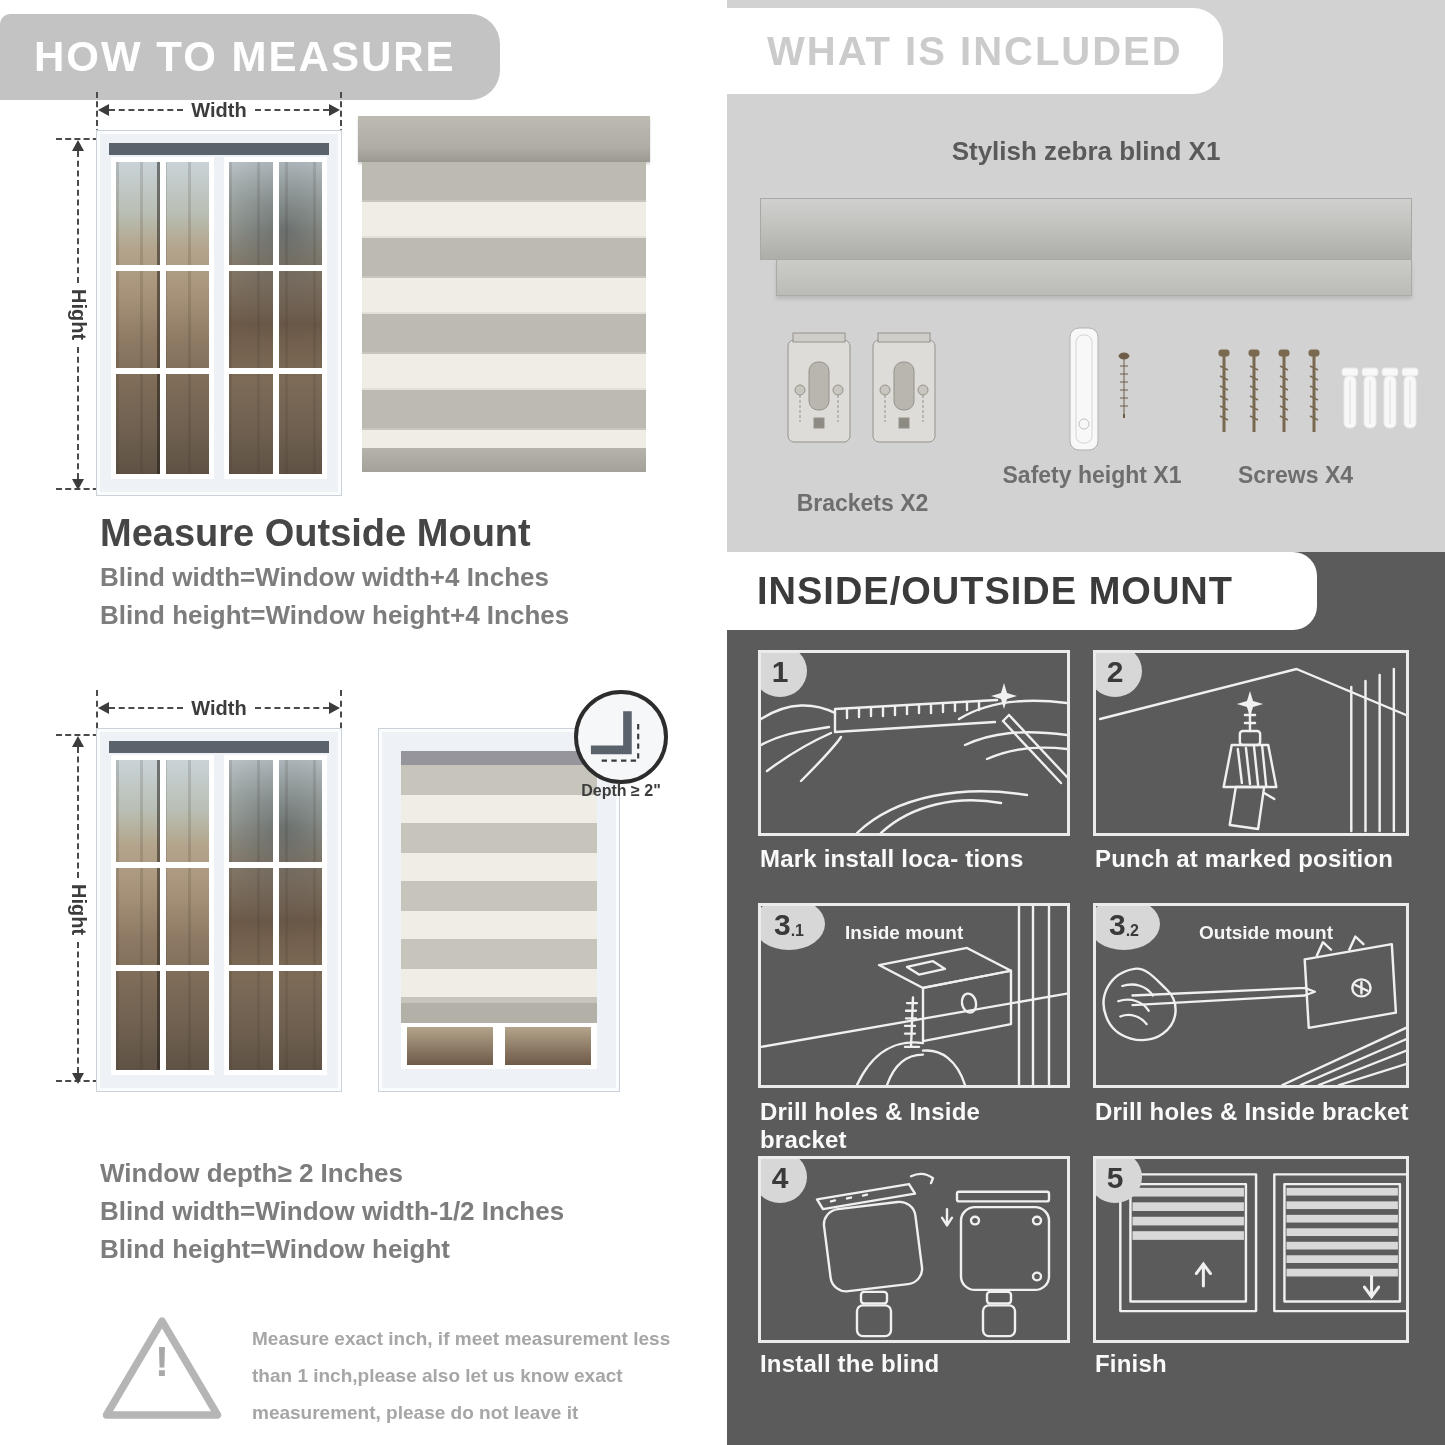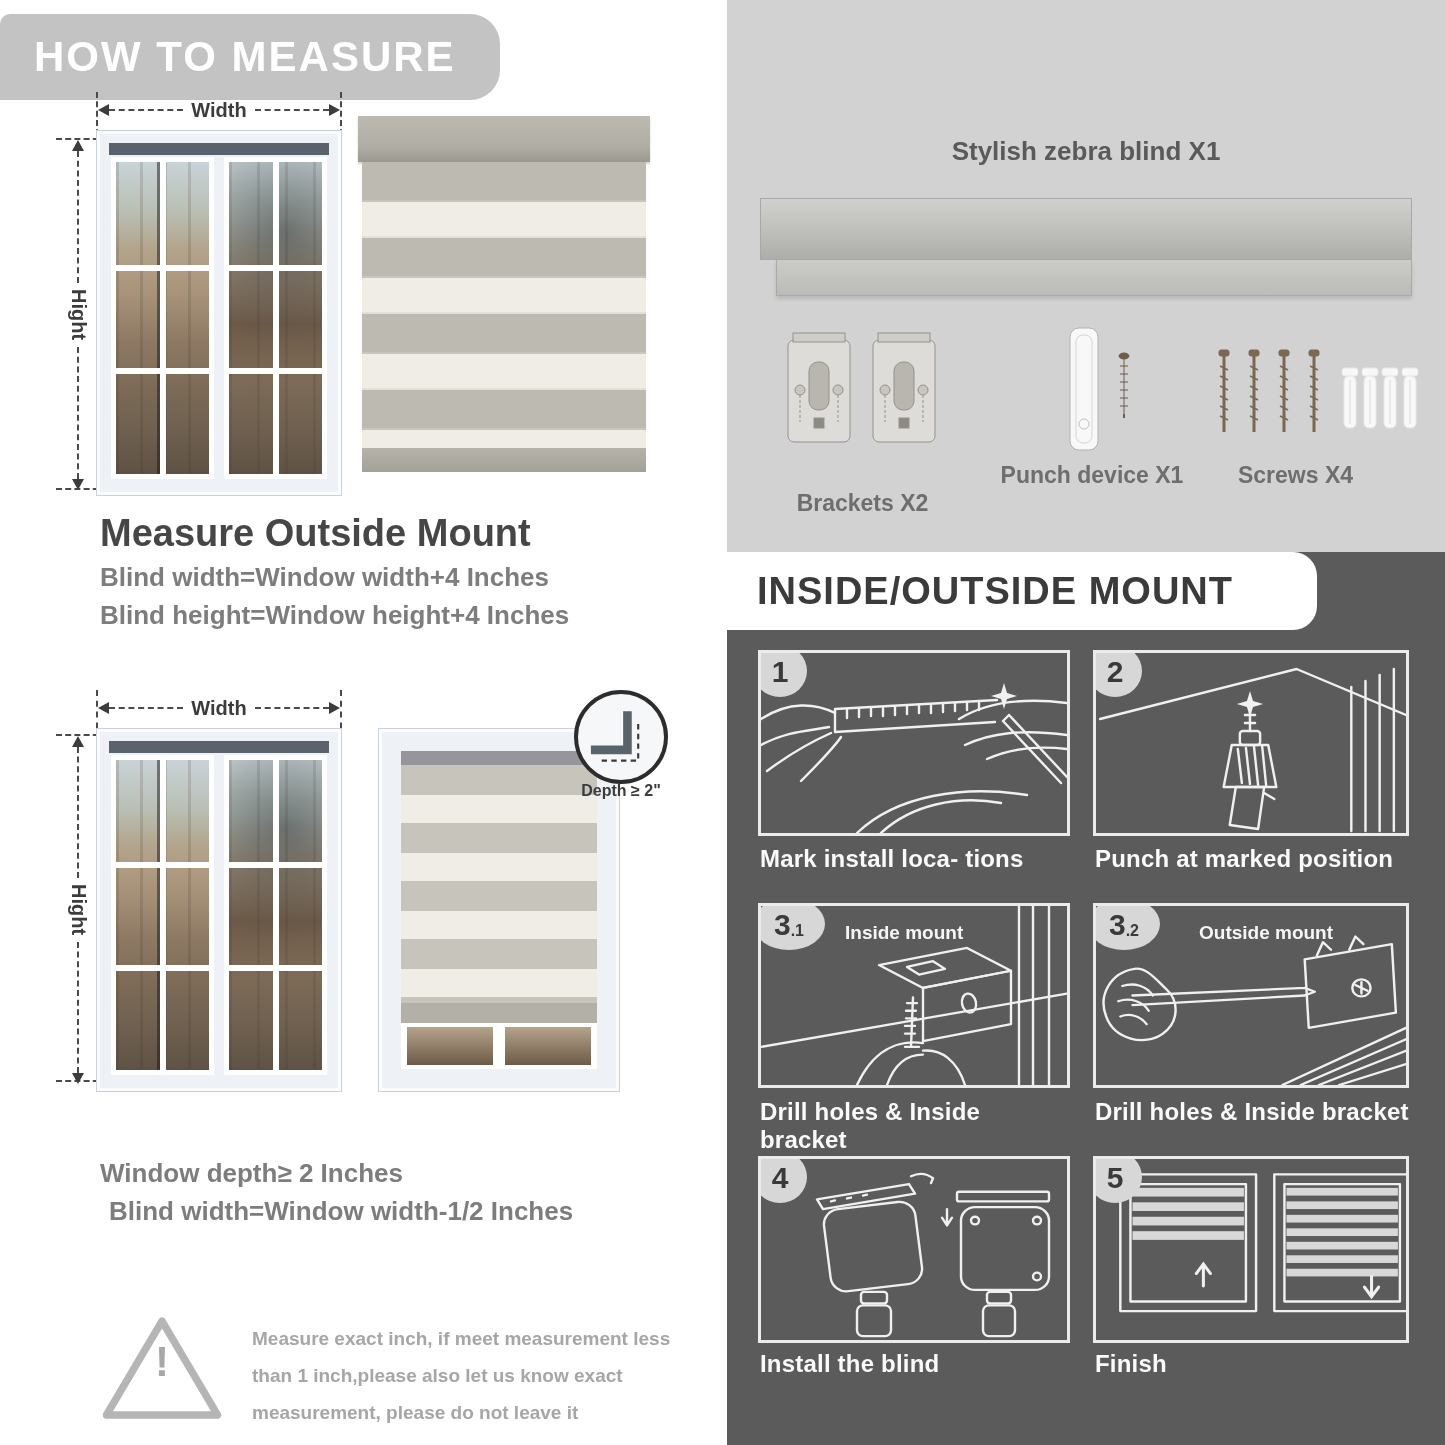--- a/index.html
+++ b/index.html
@@ -201,28 +201,30 @@
 
   <div class="abs magnifier" style="left:574px;top:690px;width:86px;height:86px;">
     <svg viewBox="0 0 80 80" width="86" height="86">
       <path d="M12 52 H46 V16" stroke="#5a626b" stroke-width="8" fill="none"></path>
       <path d="M22 62 H56 V24" stroke="#3a3a3a" stroke-width="2" stroke-dasharray="5 4" fill="none"></path>
     </svg>
   </div>
   <div class="abs depth-label" style="left:556px;top:782px;width:130px;">Depth ≥ 2"</div>
 
   <div class="abs bodyline" style="left:100px;top:1158px;">Window depth≥ 2 Inches</div>
-  <div class="abs bodyline" style="left:109px;top:1196px;">Blind width=Window width-1/2 Inches</div>
+  <div class="abs bodyline" style="left:100px;top:1196px;">Blind width=Window width-1/2 Inches</div>
+  <div class="abs bodyline" style="left:100px;top:1234px;">Blind height=Window height</div>
 
   <svg class="abs" style="left:98px;top:1312px;" width="128" height="112" viewBox="0 0 120 104">
     <path class="warn-tri" d="M60 8 L112 96 H8 Z"></path>
   </svg>
   <div class="bang">!</div>
   <div class="abs warn-text" style="left:252px;top:1320px;width:452px;">Measure exact inch, if meet measurement less than 1 inch,please also let us know exact measurement, please do not leave it</div>
 
+  <div class="abs hdr-included">WHAT IS INCLUDED</div>
   <div class="abs blind-label">Stylish zebra blind X1</div>
 
   <div class="abs rail-main"></div>
   <div class="abs rail-tier"></div>
 
   <svg class="abs" style="left:785px;top:330px;" width="155" height="120" viewBox="0 0 155 120">
     <g stroke="#96928b" fill="#dedcd8">
       <rect x="3" y="10" width="62" height="102" rx="6"></rect>
         <rect x="8" y="3" width="52" height="9" fill="#cfcdc8"></rect>
       <rect x="24" y="32" width="20" height="48" rx="9" fill="#b9b6b0"></rect>
@@ -295,21 +297,21 @@
         </g>
       <g transform="translate(198 0)">
           <rect x="-8" y="24" width="16" height="8" rx="3"></rect>
           <rect x="-6" y="32" width="12" height="52" rx="5"></rect>
           <path d="M0 36 V80" stroke="#dadad8" fill="none"></path>
         </g>
     </g>
   </svg>
 
   <div class="abs item-label" style="left:760px;width:205px;margin-top:28px;">Brackets X2</div>
-  <div class="abs item-label" style="left:982px;width:220px;">Punch device X1</div>
+  <div class="abs item-label" style="left:982px;width:220px;">Safety height X1</div>
   <div class="abs item-label" style="left:1218px;width:155px;">Screws X4</div>
 
   <div class="abs hdr-mount">INSIDE/OUTSIDE MOUNT</div>
 
   <div class="abs panel" style="left:758px;top:650px;width:312px;height:186px;">
     <div class="badge" style="width:54px;height:52px;">
         <span class="n">1</span>
       </div>
     <svg viewBox="0 0 306 180" preserveAspectRatio="none">
       <g stroke="#f0f0f0" stroke-width="2.4" fill="none" stroke-linecap="round" stroke-linejoin="round">

